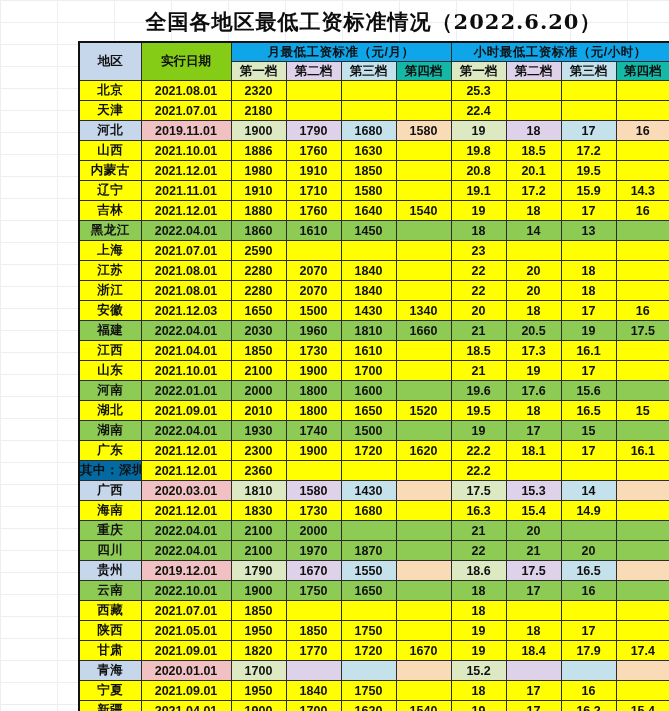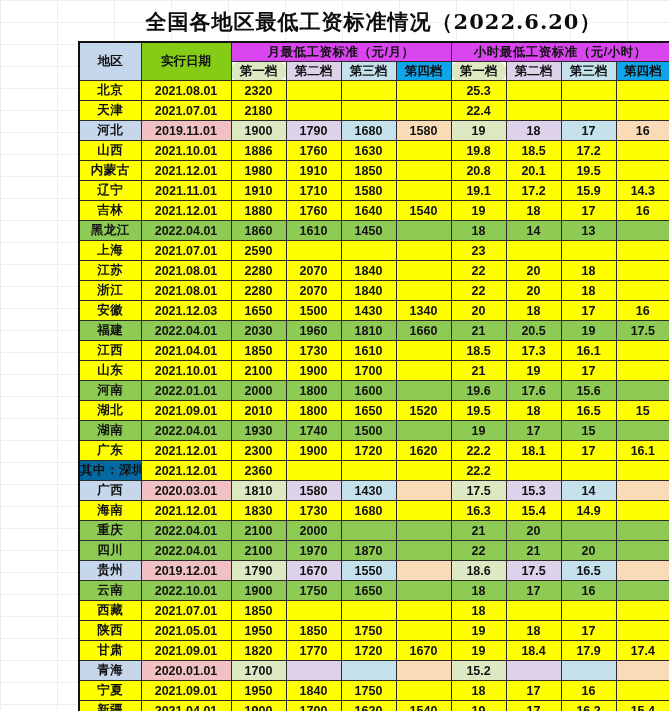--- a/index.html
+++ b/index.html
@@ -77,35 +77,35 @@
     font-size: 14px;
     font-family: "DejaVu Serif", "Liberation Serif", serif;
     margin-left: 28px;
   }
   th.hdr-date {
     background: #84cc16;
     font-size: 14px;
     font-family: "DejaVu Serif", "Liberation Serif", serif;
   }
   th.hdr-group {
-    background: #d946ef;
+    background: #0ea5e9;
     font-size: 14px;
     font-family: "DejaVu Serif", "Liberation Serif", serif;
     height: 26px;
     letter-spacing: 0.5px;
   }
   th.tier {
     font-size: 13px;
     height: 24px;
     font-family: "DejaVu Serif", "Liberation Serif", serif;
   }
-  th.t1 { background: #dde9c2; border-radius: 8px; }
+  th.t1 { background: #dde9c2; }
   th.t2 { background: #ded1ea; }
   th.t3 { background: #c4e1ec; }
-  th.t4 { background: #0ea5e9; }
+  th.t4 { background: #14b8a6; }
 
   
   tr.pal-yellow td { background: #ffff00; }
   tr.pal-green  td { background: #8cc152; }
   tr.pal-green  td { background: #8dcb54; }
   tr.pal-white  td { background: #ffff00; }
   tr.pal-white td.c-region { background: #0369a1; }
 
   
   tr.pal-pastel td.c-region { background: #c6d7ec; }

